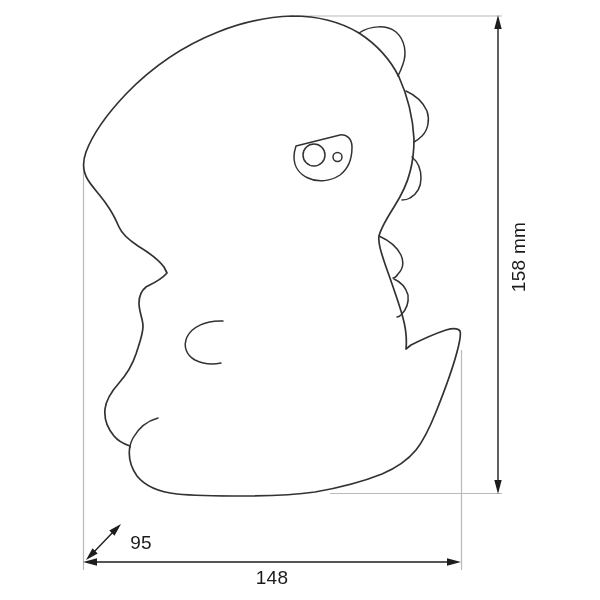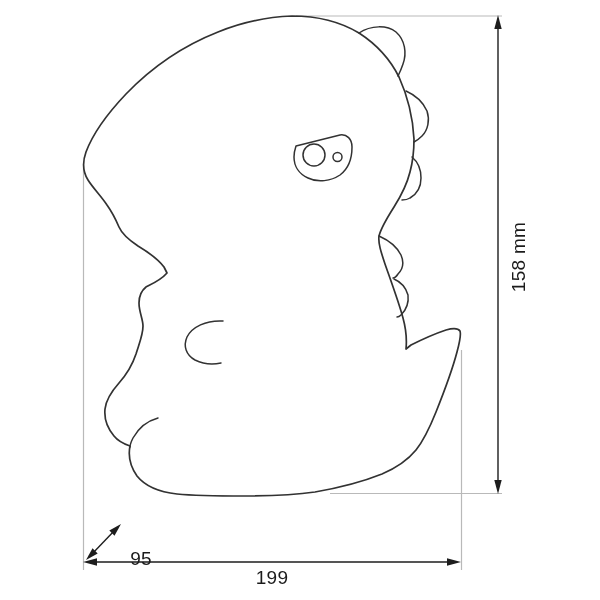--- a/index.html
+++ b/index.html
@@ -116,16 +116,16 @@
     <circle class="detail" cx="314" cy="155" r="11"></circle>
     <circle class="detail" cx="337.5" cy="157" r="4.5"></circle>
 
     <path class="detail" d="M 223,321 C 206,320 192,327 187,337 C 183,346 186,355 195,360 C 203,364 212,365 221,363"></path>
 
     <path class="detail" d="M 158,418 C 147,421 138,429 133,438 C 131,442 130,444 130,447"></path>
   </svg>
 
   <div class="dim-label rot" style="left:519px; top:257px;">158 mm</div>
 
-  <div class="dim-label" style="left:272px; top:578px;">199</div>
+  <div class="dim-label" style="left:272px; top:578px;">148</div>
 
-  <div class="dim-label" style="left:141px; top:543px;margin-top:16px;">95</div>
+  <div class="dim-label" style="left:141px; top:543px;">95</div>
 </div>
 
 </body></html>

